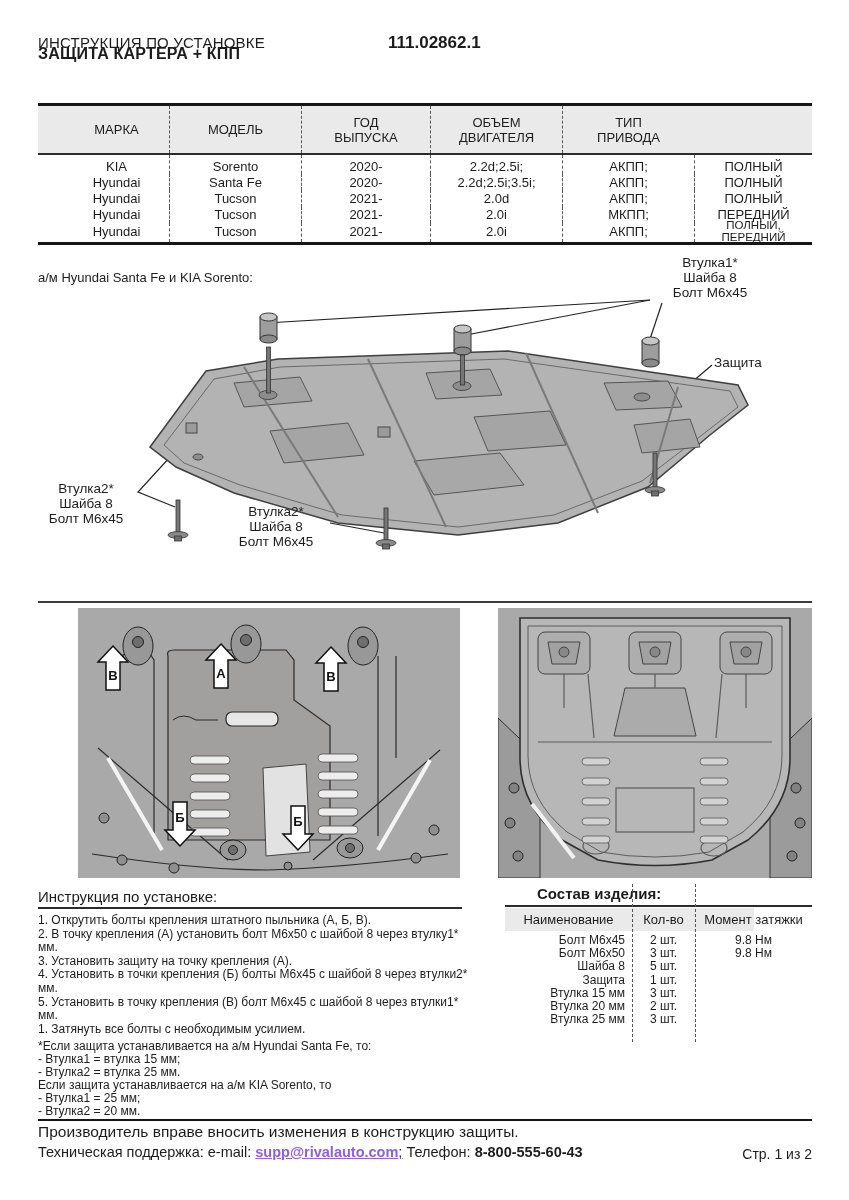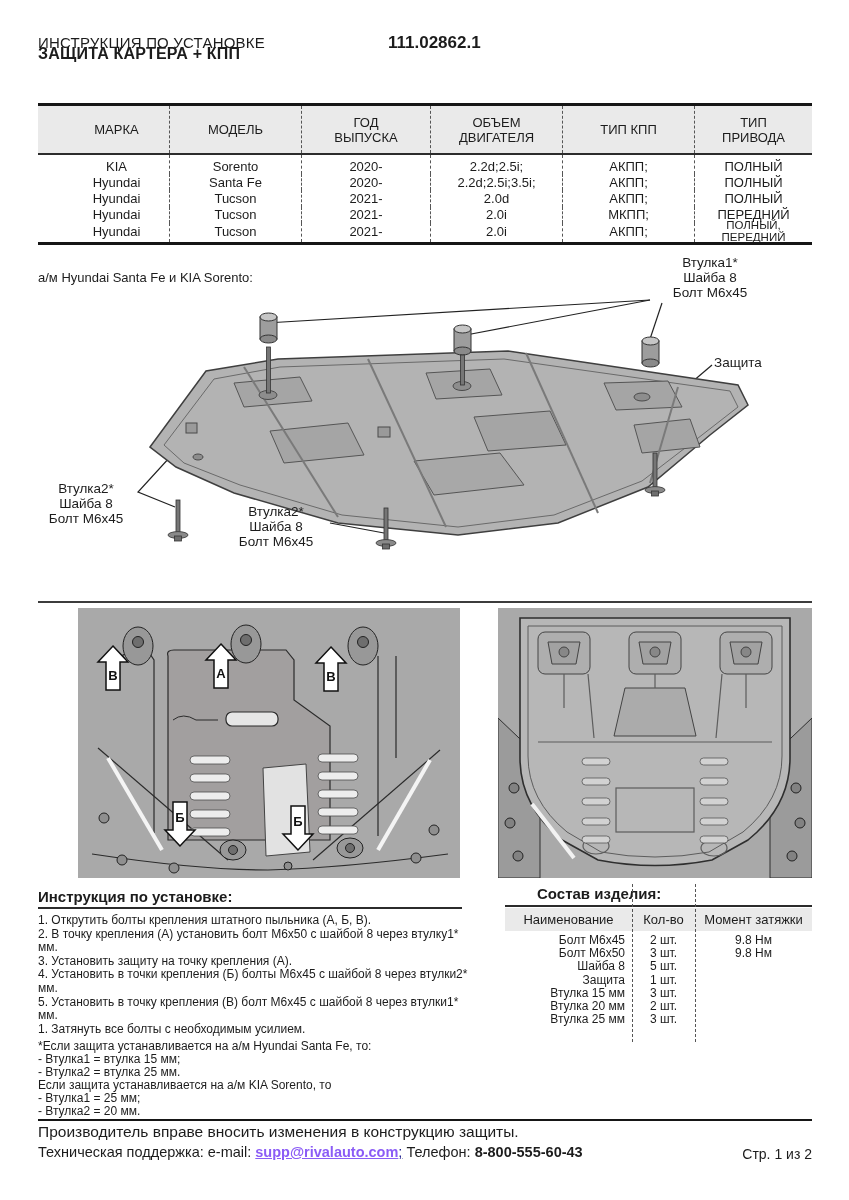--- a/index.html
+++ b/index.html
@@ -27,28 +27,28 @@
   .diag-caption{left:38px;top:270px;font-size:13px;}
   .diag-label{font-size:13.5px;line-height:15px;text-align:center;}
   .lbl-b1{left:648px;top:255px;width:124px;}
   .lbl-shield{left:714px;top:355px;}
   .lbl-b2l{left:33px;top:481px;width:106px;}
   .lbl-b2c{left:223px;top:504px;width:106px;}
   .divider{height:2px;background:#3c3c3c;}
   .div-top{left:38px;top:601px;width:774px;}
   .div-foot{left:38px;top:1119px;width:774px;background:#161616;}
   
-  .instr-title{left:38px;top:888px;font-size:15px;font-weight:bold;}
+  .instr-title{left:38px;top:888px;font-size:15px;font-weight:normal;}
   .instr-line{left:38px;top:907px;width:424px;height:2px;background:#2b2b2b;}
   .steps{left:38px;top:914px;width:434px;font-size:12px;line-height:13.6px;}
   .notes{left:38px;top:1040px;width:434px;font-size:12px;line-height:13px;}
   
   .parts-title{left:505px;top:885px;font-size:15px;font-weight:bold;margin-left:32px;}
   .parts-line{left:505px;top:905px;width:307px;height:2px;background:#2b2b2b;}
-  .parts-head{left:505px;top:908px;width:307px;height:23px;background:#eaeaea;
+  .parts-head{left:505px;top:908px;width:249px;height:23px;background:#eaeaea;
               display:grid;grid-template-columns:127px 63px 117px;font-size:13px;}
   .parts-head div{display:flex;align-items:center;justify-content:center;}
   .parts-body{left:505px;top:934px;width:307px;font-size:12px;line-height:13.2px;}
   .parts-row{display:grid;grid-template-columns:127px 63px 117px;}
   .parts-row .name{text-align:right;padding-right:7px;}
   .parts-row .qty{text-align:center;}
   .parts-row .torque{text-align:center;}
   .vdash{border-left:1px dashed #555;width:0;}
   
   .foot1{left:38px;top:1123px;font-size:15.5px;}
@@ -68,21 +68,20 @@
   <div class="abs partnum">111.02862.1</div>
 
   <div class="abs fit-table">
     <div class="fit-row fit-head">
       <div class="cell prelines">МАРКА</div>
       <div class="cell prelines">МОДЕЛЬ</div>
       <div class="cell prelines">ГОД
 ВЫПУСКА</div>
       <div class="cell prelines">ОБЪЕМ
 ДВИГАТЕЛЯ</div>
-      <div class="cell prelines">ТИП КПП</div>
       <div class="cell prelines">ТИП
 ПРИВОДА</div>
     </div>
     <div class="fit-body">
       <div class="fit-row">
         <div class="cell">KIA</div>
         <div class="cell">Sorento</div>
         <div class="cell">2020-</div>
         <div class="cell">2.2d;2.5i;</div>
         <div class="cell">АКПП;</div>

